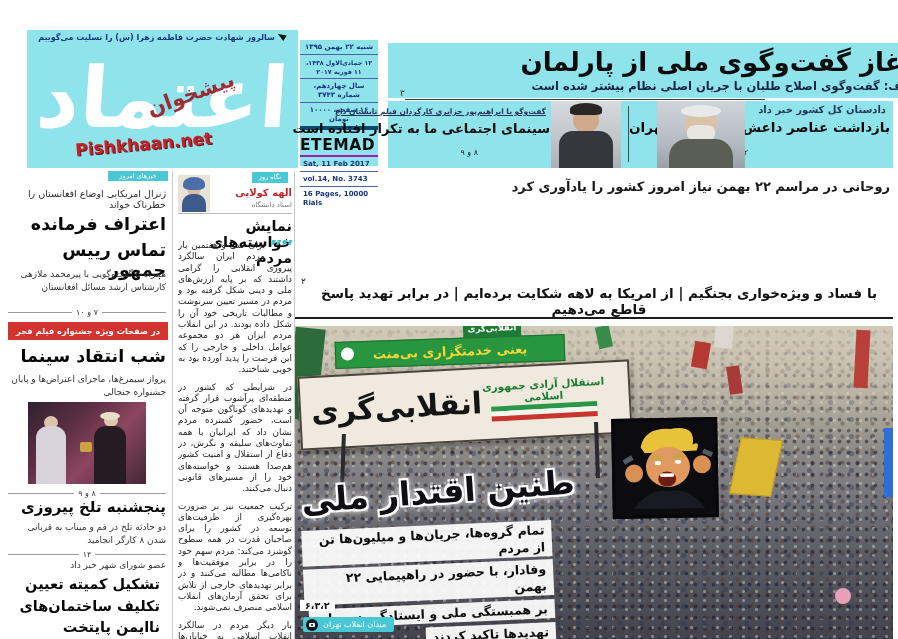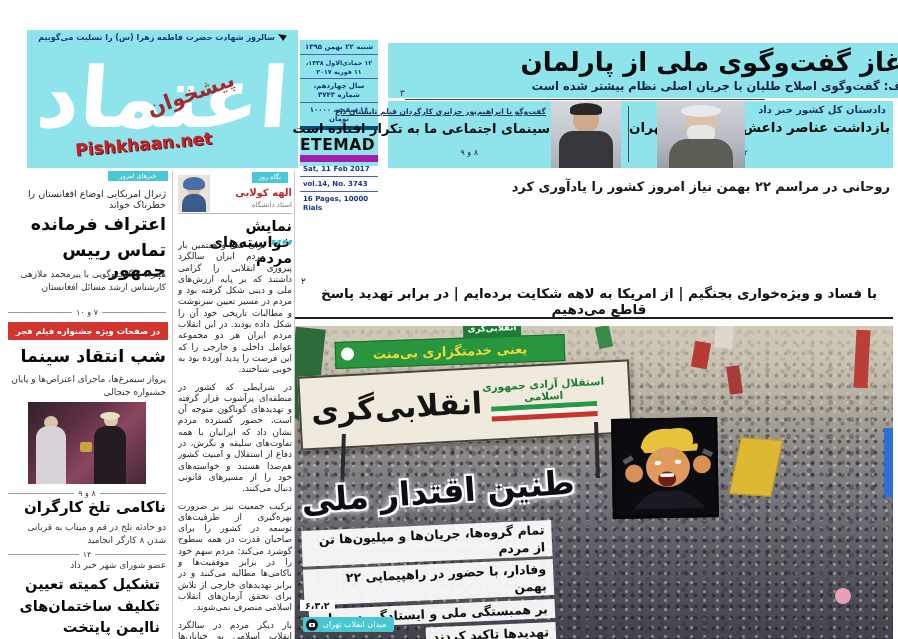--- a/index.html
+++ b/index.html
@@ -46,21 +46,21 @@
     <div class="abs" style="left:0;top:8px;width:100%;height:120px;display:flex;align-items:center;justify-content:center;font-size:84px;font-weight:bold;color:#ffffff;transform:skewX(-4deg);">اعتماد</div>
     <div class="abs" style="left:118px;top:52px;font-size:21px;font-weight:bold;color:#9c1d24;transform:rotate(-20deg);opacity:.92;">پیشخوان</div>
     <div class="abs ltr" style="left:48px;top:104px;font-size:17px;font-weight:bold;color:#c3242c;transform:rotate(-5deg);text-shadow:1px 1px 0 #6d1116;">Pishkhaan.net</div>
   </div>
 
   <div class="abs cyan" style="left:300px;top:40px;width:78px;height:126px;">
     <div class="inforow">شنبه ۲۲ بهمن ۱۳۹۵</div>
     <div class="inforow" style="font-size:6.3px;">۱۲ جمادی‌الاول ۱۴۳۸، ۱۱ فوریه ۲۰۱۷</div>
     <div class="inforow">سال چهاردهم، شماره ۳۷۴۳</div>
     <div class="inforow" style="border-bottom:4px solid #0c4a6e;">۱۶ صفحه، ۱۰۰۰۰ تومان</div>
-    <div class="ltr" style="padding:6px 4px 1px 0;font-size:15.5px;font-weight:bold;color:#0d0d0d;letter-spacing:.5px;border-bottom:7px solid #a21caf;">ETEMAD</div>
+    <div class="ltr" style="padding:6px 4px 1px 0;font-size:15.5px;font-weight:bold;color:#0d0d0d;letter-spacing:.5px;border-bottom:2px solid #a21caf;">ETEMAD</div>
     <div class="inforow ltr" style="text-align:left;">Sat, 11 Feb 2017</div>
     <div class="inforow ltr" style="text-align:left;">vol.14, No. 3743</div>
     <div class="inforow ltr" style="text-align:left;border-bottom:none;">16 Pages, 10000 Rials</div>
   </div>
 
   <div class="abs cyan" style="left:388px;top:43px;width:546px;height:55px;">
     <div style="text-align:center;padding:4px 10px 0 120px;font-size:26px;font-weight:bold;color:#0c0c0c;">آغاز گفت‌وگوی ملی از پارلمان</div>
     <div style="text-align:center;padding:2px 10px 0 140px;font-size:11.5px;font-weight:bold;color:#16233f;">عارف: گفت‌وگوی اصلاح طلبان با جریان اصلی نظام بیشتر شده است</div>
   </div>
   <div class="abs" style="left:400px;top:88px;font-size:9px;color:#222;">۳</div>
@@ -203,21 +203,21 @@
     <div style="position:absolute;left:8px;top:24px;width:30px;height:58px;border-radius:12px 12px 0 0;background:#d8d2da;"></div>
     <div style="position:absolute;left:76px;top:12px;width:14px;height:13px;border-radius:50%;background:#e0c6ac;"></div>
     <div style="position:absolute;left:72px;top:10px;width:20px;height:8px;border-radius:50%;background:#e8dfc8;"></div>
     <div style="position:absolute;left:66px;top:24px;width:32px;height:58px;border-radius:12px 12px 0 0;background:#241c22;"></div>
     <div style="position:absolute;left:52px;top:40px;width:12px;height:10px;background:#caa43e;border-radius:2px;"></div>
   </div>
   <div class="abs numdiv" style="left:8px;top:489px;width:158px;">
       <span>۸ و ۹</span>
     </div>
 
-  <div class="abs" style="left:8px;top:498px;width:158px;text-align:right;font-size:15px;font-weight:bold;color:#070707;">ناکامی تلخ کارگران</div>
+  <div class="abs" style="left:8px;top:498px;width:158px;text-align:right;font-size:15px;font-weight:bold;color:#070707;">پنجشنبه تلخ پیروزی</div>
   <div class="abs" style="left:8px;top:521px;width:158px;text-align:right;font-size:9px;line-height:13px;color:#333;">دو حادثه تلخ در قم و میناب به قربانی شدن ۸ کارگر انجامید</div>
   <div class="abs numdiv" style="left:8px;top:550px;width:158px;">
       <span>۱۴</span>
     </div>
 
   <div class="abs" style="left:8px;top:560px;width:158px;text-align:right;font-size:9px;color:#333;">عضو شورای شهر خبر داد</div>
   <div class="abs" style="left:8px;top:574px;width:152px;text-align:right;font-size:14.5px;line-height:21.5px;font-weight:bold;color:#070707;">تشکیل کمیته تعیین تکلیف ساختمان‌های ناایمن پایتخت</div>
 
 </div>
 

